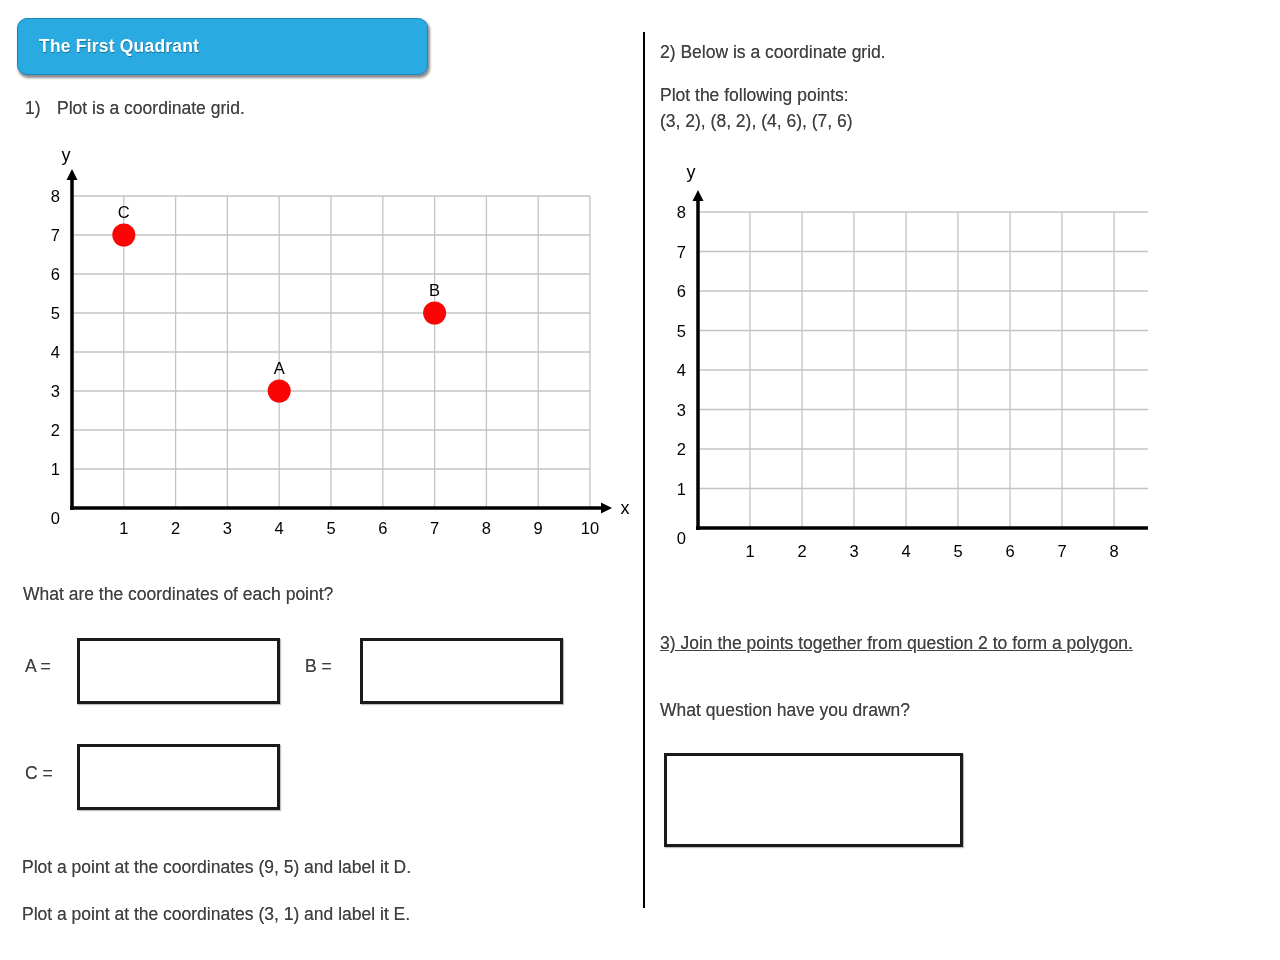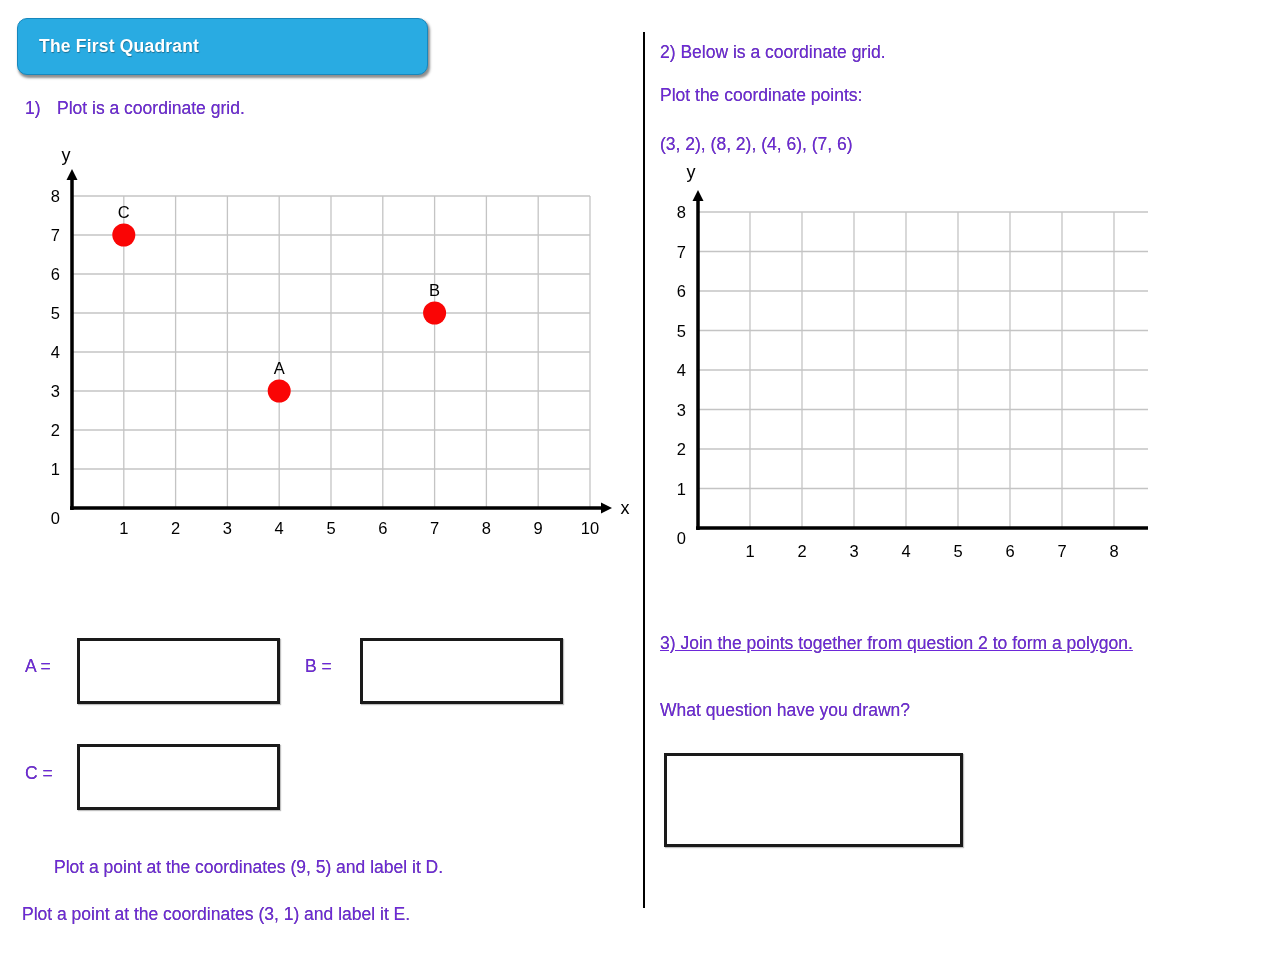--- a/index.html
+++ b/index.html
@@ -14,21 +14,21 @@
     background: #ffffff;
     font-family: "Liberation Sans", sans-serif;
     color: #000000;
     overflow: hidden;
     border-radius: 21px;
   }
   .abs { position: absolute; }
   .txt {
     font-size: 17.5px;
     line-height: 22px;
-    color: #6d28d9;
+    color: #404040;
     text-shadow: 0 0 0.6px rgba(0,0,0,0.55);
     white-space: nowrap;
   }
   .banner {
     left: 17px; top: 18px;
     width: 411px; height: 57px;
     background: #29ABE2;
     border: 1px solid #1687bd;
     border-radius: 10px;
     box-shadow: 1.5px 2.5px 2.5px rgba(0,0,0,0.45);
@@ -123,38 +123,39 @@
       <text x="30" y="57" font-size="16.5" text-anchor="end">8</text>
       <text x="30" y="379" font-size="16.5" text-anchor="end">0</text>
       <circle cx="249.2" cy="246" r="11.5" fill="#fa0505"></circle>
       <text x="249.2" y="229" font-size="16.5" text-anchor="middle">A</text>
       <circle cx="404.59999999999997" cy="168" r="11.5" fill="#fa0505"></circle>
       <text x="404.59999999999997" y="151" font-size="16.5" text-anchor="middle">B</text>
       <circle cx="93.8" cy="90" r="11.5" fill="#fa0505"></circle>
       <text x="93.8" y="73" font-size="16.5" text-anchor="middle">C</text>
     </svg>
 
+  <div class="abs txt" style="left:23px; top:583px;">What are the coordinates of each point?</div>
 
   <div class="abs txt answer-label" style="left:25px; top:655px;">A =</div>
   <div class="abs answer-box" style="left:77px; top:638px; width:203px; height:66px;"></div>
 
   <div class="abs txt answer-label" style="left:305px; top:655px;">B =</div>
   <div class="abs answer-box" style="left:360px; top:638px; width:203px; height:66px;"></div>
 
   <div class="abs txt answer-label" style="left:25px; top:762px;">C =</div>
   <div class="abs answer-box" style="left:77px; top:744px; width:203px; height:66px;"></div>
 
-  <div class="abs txt" style="left:22px; top:856px;margin-left:32px;">Plot a point at the coordinates (9, 5) and label it D.</div>
+  <div class="abs txt" style="left:22px; top:856px;">Plot a point at the coordinates (9, 5) and label it D.</div>
   <div class="abs txt" style="left:22px; top:903px;">Plot a point at the coordinates (3, 1) and label it E.</div>
 
   <div class="abs divider"></div>
 
   <div class="abs txt" style="left:660px; top:41px;">2) Below is a coordinate grid.</div>
-  <div class="abs txt" style="left:660px; top:84px;">Plot the coordinate points:</div>
-  <div class="abs txt" style="left:660px; top:133px;">(3, 2), (8, 2), (4, 6), (7, 6)</div>
+  <div class="abs txt" style="left:660px; top:84px;">Plot the following points:</div>
+  <div class="abs txt" style="left:660px; top:110px;">(3, 2), (8, 2), (4, 6), (7, 6)</div>
 
   <svg id="grid2" class="abs grid-svg" style="left:655px; top:160px;" width="615" height="400">
       <line x1="95" y1="52" x2="95" y2="368" stroke="#c4c4c4" stroke-width="1.3"></line>
       <line x1="147" y1="52" x2="147" y2="368" stroke="#c4c4c4" stroke-width="1.3"></line>
       <line x1="199" y1="52" x2="199" y2="368" stroke="#c4c4c4" stroke-width="1.3"></line>
       <line x1="251" y1="52" x2="251" y2="368" stroke="#c4c4c4" stroke-width="1.3"></line>
       <line x1="303" y1="52" x2="303" y2="368" stroke="#c4c4c4" stroke-width="1.3"></line>
       <line x1="355" y1="52" x2="355" y2="368" stroke="#c4c4c4" stroke-width="1.3"></line>
       <line x1="407" y1="52" x2="407" y2="368" stroke="#c4c4c4" stroke-width="1.3"></line>
       <line x1="459" y1="52" x2="459" y2="368" stroke="#c4c4c4" stroke-width="1.3"></line>

